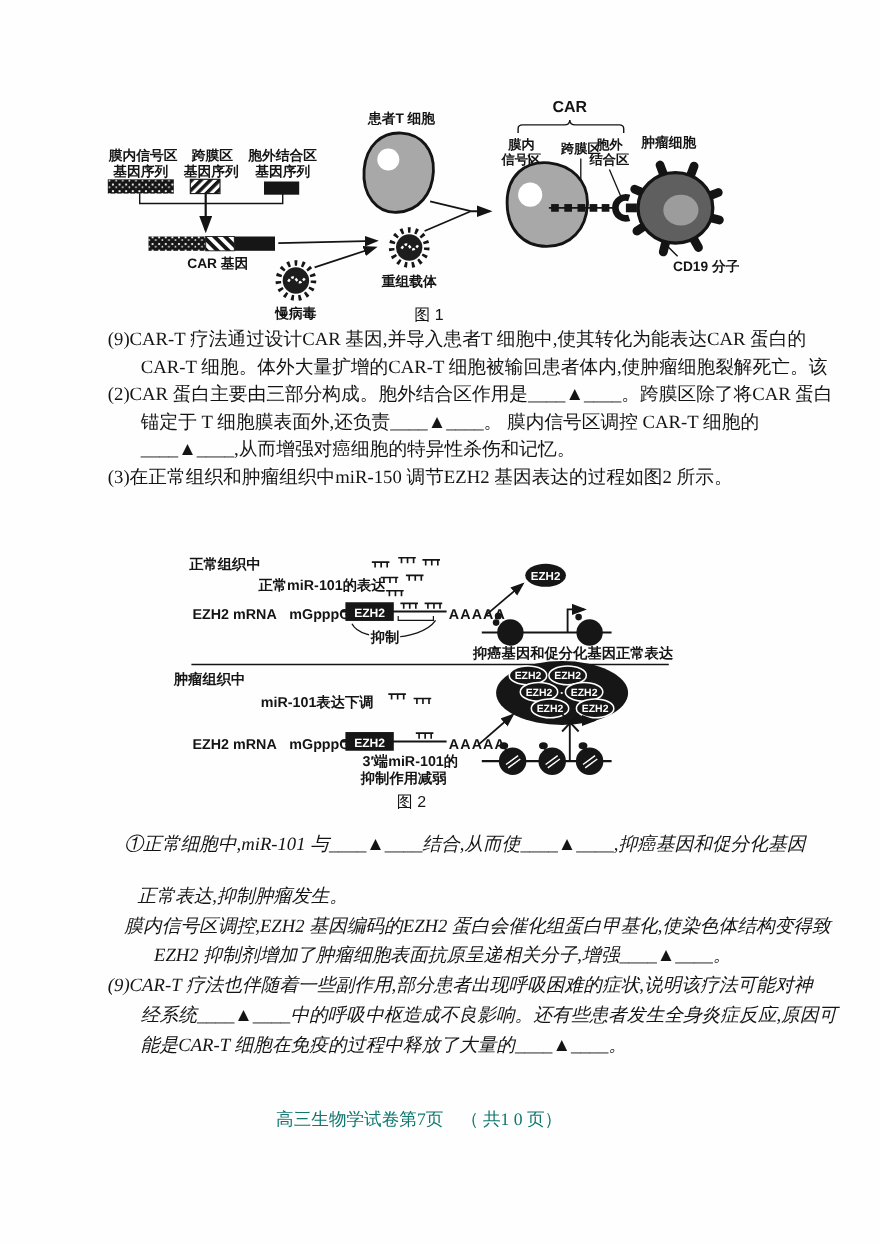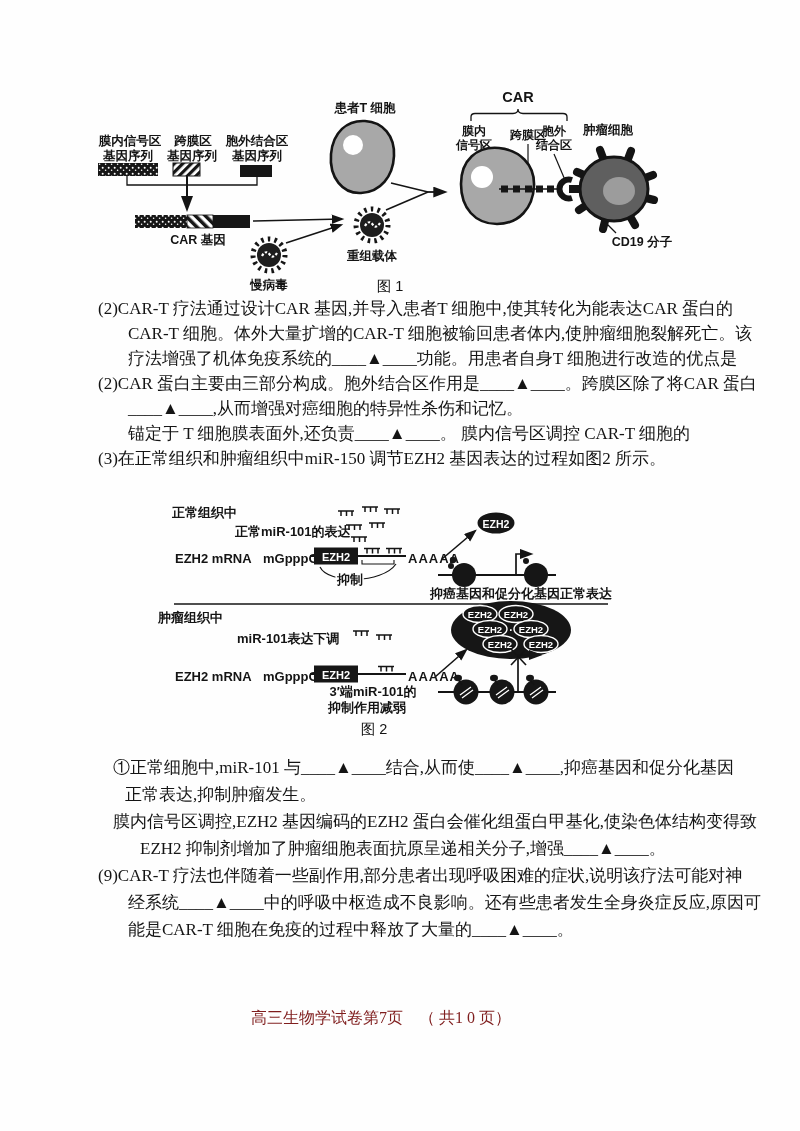--- a/index.html
+++ b/index.html
@@ -1,29 +1,29 @@
 <!DOCTYPE html>
 <html><head>
 <meta charset="utf-8">
 <style>
   html,body{margin:0;padding:0;background:#e8e8e8;}
   .page{position:relative;width:800px;height:1131px;background:#fefefe;margin:0 auto;
         font-family:"Liberation Serif","DejaVu Serif",serif;color:#141414;overflow:hidden;}
   .fig1{position:absolute;left:95px;top:88px;}
   .fig2{position:absolute;left:150px;top:497px;}
   .body1{position:absolute;left:98px;top:296px;width:640px;}
-  .body2{position:absolute;left:98px;top:754px;width:640px;}
+  .body2{position:absolute;left:98px;top:754px;width:640px;font-style:italic;}
   .body1 .ln{font-size:17px;line-height:25px;white-space:nowrap;}
   .body2 .ln{font-size:17px;line-height:27px;white-space:nowrap;}
   .i2{padding-left:30px;}
   .s0{padding-left:15px;}
-  .s2{padding-left:27px;}
+  .s2{padding-left:27px;margin-top:20px;}
   .s2b{padding-left:42px;}
   .footer{position:absolute;top:1008px;left:0;width:762px;text-align:center;
-          font-size:16px;color:#7f1d1d;}
+          font-size:16px;color:#0f766e;}
   svg text{font-family:"Liberation Sans","DejaVu Sans",sans-serif;fill:#141414;}
   text.lb{font-size:12.5px;font-weight:600;}
   text.lb2{font-size:12px;font-weight:600;}
   text.bd{font-size:13px;font-weight:700;}
   text.wt{fill:#ffffff;font-weight:700;}
   text.halo{paint-order:stroke;stroke:#fefefe;stroke-width:3px;}
 </style>
 </head>
 <body>
 
@@ -141,26 +141,25 @@
 
     <line x1="505" y1="129" x2="521" y2="145" stroke="#141414" stroke-width="1.3"></line>
     <text class="lb" x="547" y="158" text-anchor="middle" font-size="13.5">CD19 分子</text>
 
     <text class="lb" x="513" y="46" text-anchor="middle" font-size="13.5">肿瘤细胞</text>
 
     <text x="295" y="203" text-anchor="middle" font-size="14.5">图 1</text>
   </svg>
 
   <div class="body1">
-    <div class="ln">(2)CAR-T 疗法通过设计CAR 基因,并导入患者T 细胞中,使其转化为能表达CAR 蛋白的</div>
+    <div class="ln">(9)CAR-T 疗法通过设计CAR 基因,并导入患者T 细胞中,使其转化为能表达CAR 蛋白的</div>
     <div class="ln i2">CAR-T 细胞。体外大量扩增的CAR-T 细胞被输回患者体内,使肿瘤细胞裂解死亡。该</div>
-    <div class="ln i2">疗法增强了机体免疫系统的____▲____功能。用患者自身T 细胞进行改造的优点是</div>
     <div class="ln">(2)CAR 蛋白主要由三部分构成。胞外结合区作用是____▲____。跨膜区除了将CAR 蛋白</div>
+    <div class="ln i2">锚定于 T 细胞膜表面外,还负责____▲____。 膜内信号区调控 CAR-T 细胞的</div>
     <div class="ln i2">____▲____,从而增强对癌细胞的特异性杀伤和记忆。</div>
-    <div class="ln i2">锚定于 T 细胞膜表面外,还负责____▲____。 膜内信号区调控 CAR-T 细胞的</div>
     <div class="ln">(3)在正常组织和肿瘤组织中miR-150 调节EZH2 基因表达的过程如图2 所示。</div>
   </div>
 
   <svg class="fig2" width="480" height="244" viewBox="0 0 480 244">
     <defs>
       <marker id="ah2" markerWidth="9" markerHeight="8" refX="6.5" refY="3" orient="auto">
         <path d="M0,0 L8,3 L0,6 Z" fill="#141414"></path>
       </marker>
       <g id="comb" stroke="#141414" stroke-width="1.5" fill="none">
         <path d="M0,0 H16 M3,0 V5 M8.5,0 V5 M14,0 V5"></path>

